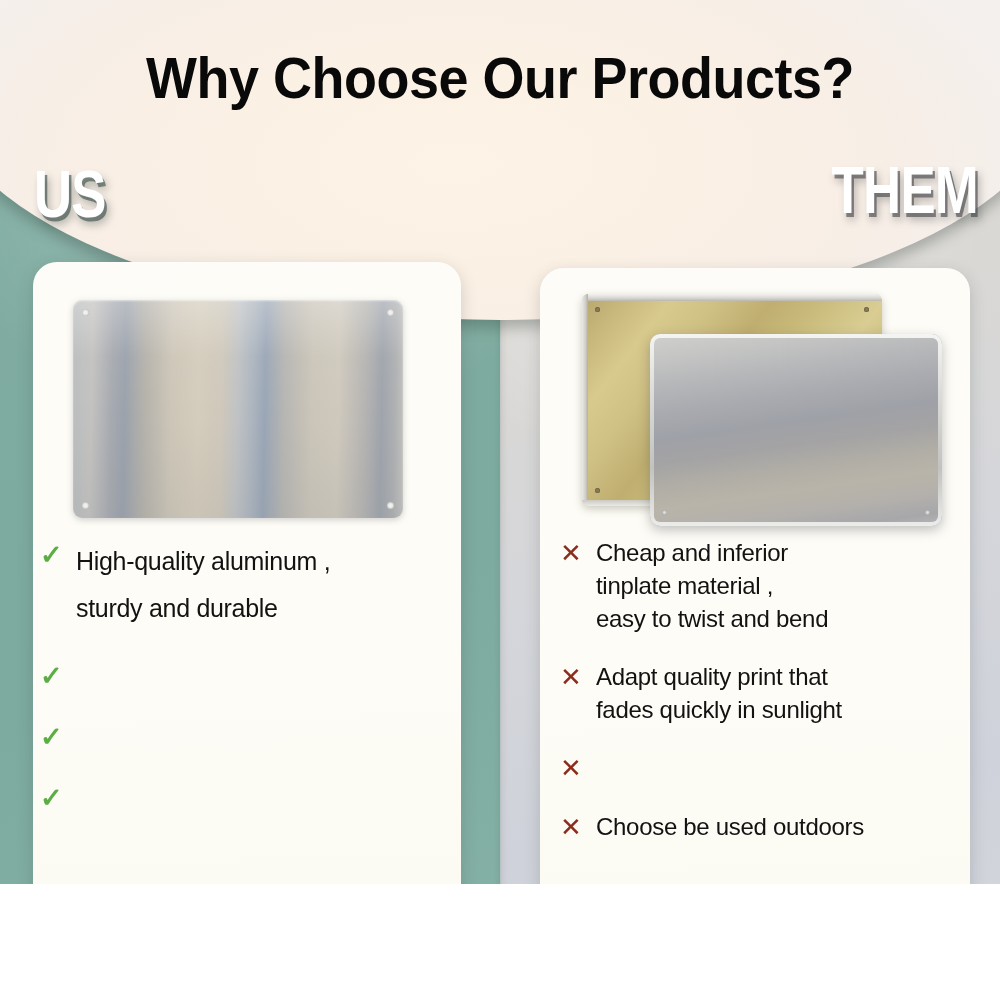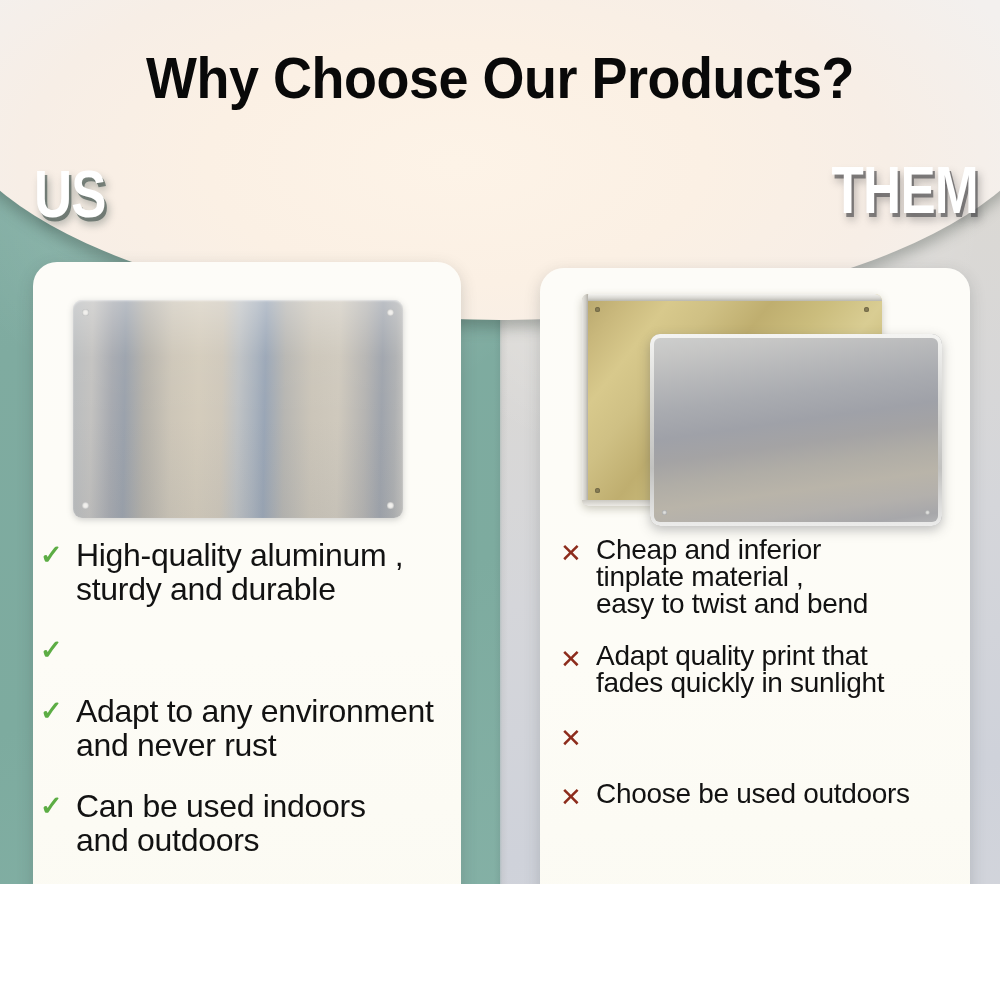--- a/index.html
+++ b/index.html
@@ -236,27 +236,27 @@
     width: 36px;
     font-size: 27px;
     line-height: 34px;
     font-weight: bold;
     text-align: left;
   }
   .mark-check { color: #5cad44; }
   .mark-x     { color: #8d2c1c; font-weight: normal; font-size: 26px; }
 
   .item-text {
-    font-size: 32px;
-    line-height: 34px;
+    font-size: 25px;
+    line-height: 47px;
     color: #121212;
     letter-spacing: -0.3px;
     white-space: pre-line;
   }
-  .list-right .item-text { font-size: 28px; line-height: 27px; }
+  .list-right .item-text { font-size: 24px; line-height: 33px; }
 </style>
 </head>
 <body>
 
 <div id="poster">
 
   <div class="bg-left"></div>
   <div class="bg-right"></div>
   <div class="bg-seam"></div>
 
@@ -300,27 +300,23 @@
     <div class="item">
       <span class="mark mark-check">✓</span>
       <span class="item-text">High-quality aluminum ,
 sturdy and durable</span>
     </div>
     <div class="item">
       <span class="mark mark-check">✓</span>
     </div>
     <div class="item">
       <span class="mark mark-check">✓</span>
-      <span class="item-text">Adapt to any environment
-and never rust</span>
     </div>
     <div class="item">
       <span class="mark mark-check">✓</span>
-      <span class="item-text">Can be used indoors
-and outdoors</span>
     </div>
   </div>
 
   <div class="list list-right">
     <div class="item">
       <span class="mark mark-x">✕</span>
       <span class="item-text">Cheap and inferior
 tinplate material ,
 easy to twist and bend</span>
     </div>

